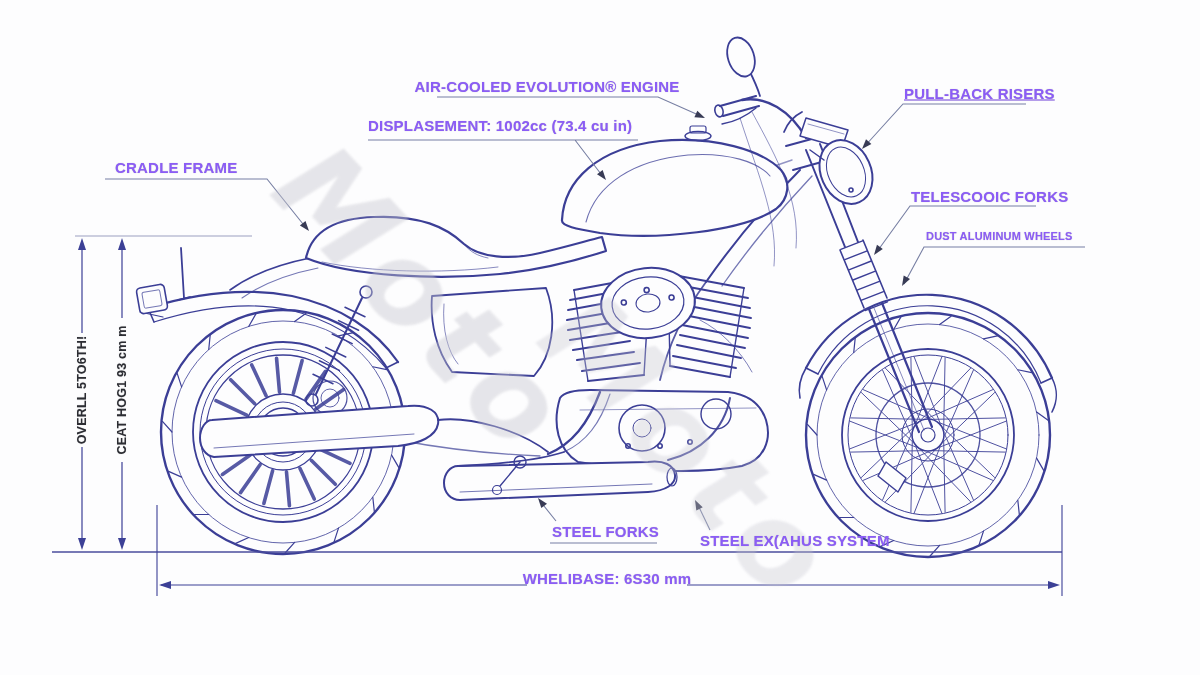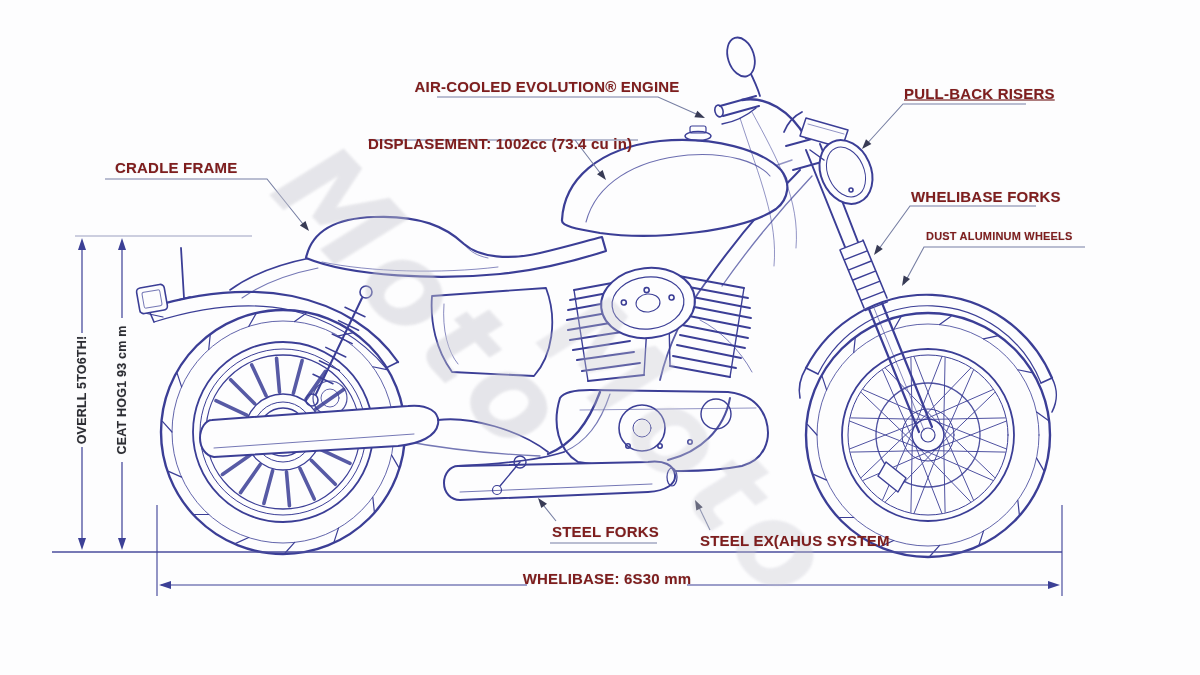--- a/index.html
+++ b/index.html
@@ -3,21 +3,21 @@
 <meta charset="utf-8">
 <style>
   html,body{margin:0;padding:0;background:#e8e8e8;}
   #canvas{position:relative;width:1200px;height:675px;background:#fdfdfe;overflow:hidden;
           font-family:"Liberation Sans",sans-serif;}
   #art{position:absolute;left:0;top:0;z-index:1;}
   .wm{position:absolute;z-index:2;font:italic 800 118px "DejaVu Sans",sans-serif;
       color:#c6c6cf;opacity:.42;letter-spacing:8px;transform-origin:0 0;
       pointer-events:none;filter:blur(1.2px);}
   .lbl{position:absolute;z-index:3;transform:translateY(-50%);white-space:nowrap;
-       font:700 15px "Liberation Sans",sans-serif;color:#7f1d1d;letter-spacing:.2px;
+       font:700 15px "Liberation Sans",sans-serif;color:#8b5cf6;letter-spacing:.2px;
        text-shadow:0 0 1px rgba(44,45,51,.30);}
   .lbl.center{transform:translate(-50%,-50%);}
   .vlabel{position:absolute;z-index:3;transform:translate(-50%,-50%) rotate(-90deg);
           white-space:nowrap;font:700 12.5px "Liberation Sans",sans-serif;color:#2c2d33;
           letter-spacing:.2px;text-shadow:0 0 1px rgba(44,45,51,.30);}
 </style>
 </head>
 <body>
 
 <div id="canvas">
@@ -361,24 +361,24 @@
           <path d="M0,0 L-10,-3.6 L-10,3.6 Z" transform="translate(862,149) rotate(132)"></path>
           <path d="M0,0 L-10,-3.6 L-10,3.6 Z" transform="translate(874,255) rotate(126)"></path>
           <path d="M0,0 L-10,-3.6 L-10,3.6 Z" transform="translate(902,286) rotate(119)"></path>
           <path d="M0,0 L-10,-3.6 L-10,3.6 Z" transform="translate(538,498) rotate(-128)"></path>
           <path d="M0,0 L-10,-3.6 L-10,3.6 Z" transform="translate(695,500) rotate(-117)"></path>
         </g>
     </g>
   </svg>
 
   <div class="lbl center" style="left:547px;top:86px;">AIR-COOLED EVOLUTION® ENGINE</div>
-  <div class="lbl" style="left:368px;top:143px;">DISPLASEMENT: 1002cc (73.4 cu in)</div>
+  <div class="lbl" style="left:368px;top:125px;">DISPLASEMENT: 1002cc (73.4 cu in)</div>
   <div class="lbl" style="left:115px;top:167px;">CRADLE FRAME</div>
   <div class="lbl" style="left:904px;top:93px;text-decoration:underline;">PULL-BACK RISERS</div>
-  <div class="lbl" style="left:911px;top:196px;">WHELIBASE FORKS</div>
+  <div class="lbl" style="left:911px;top:196px;">TELESCOOIC FORKS</div>
   <div class="lbl" style="left:926px;top:236px;font-size:11px;">DUST ALUMINUM WHEELS</div>
   <div class="lbl" style="left:552px;top:531px;">STEEL FORKS</div>
   <div class="lbl" style="left:700px;top:540px;">STEEL EX(AHUS SYSTEM</div>
 
   <div class="vlabel" style="left:82px;top:390px;">OVERLL 5TO6TH!</div>
   <div class="vlabel" style="left:122px;top:390px;">CEAT HOG1 93 cm m</div>
   <div class="lbl center" style="left:607px;top:578px;text-align:right;">WHELIBASE: 6S30 mm</div>
 </div>
 
 </body></html>

